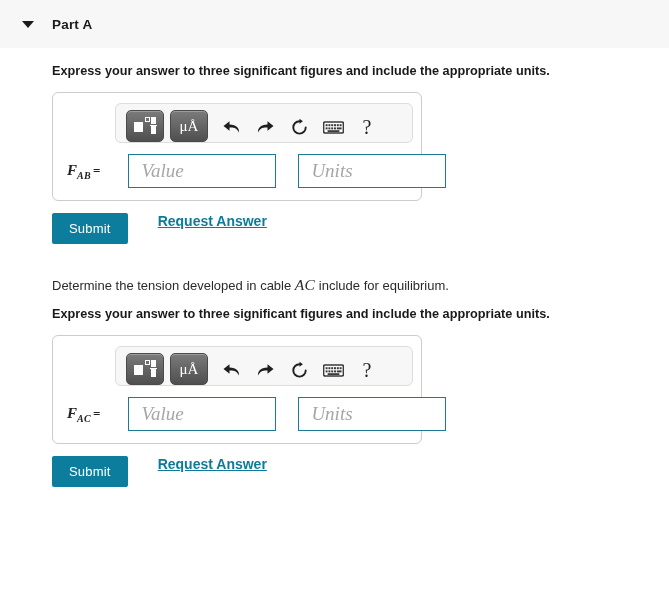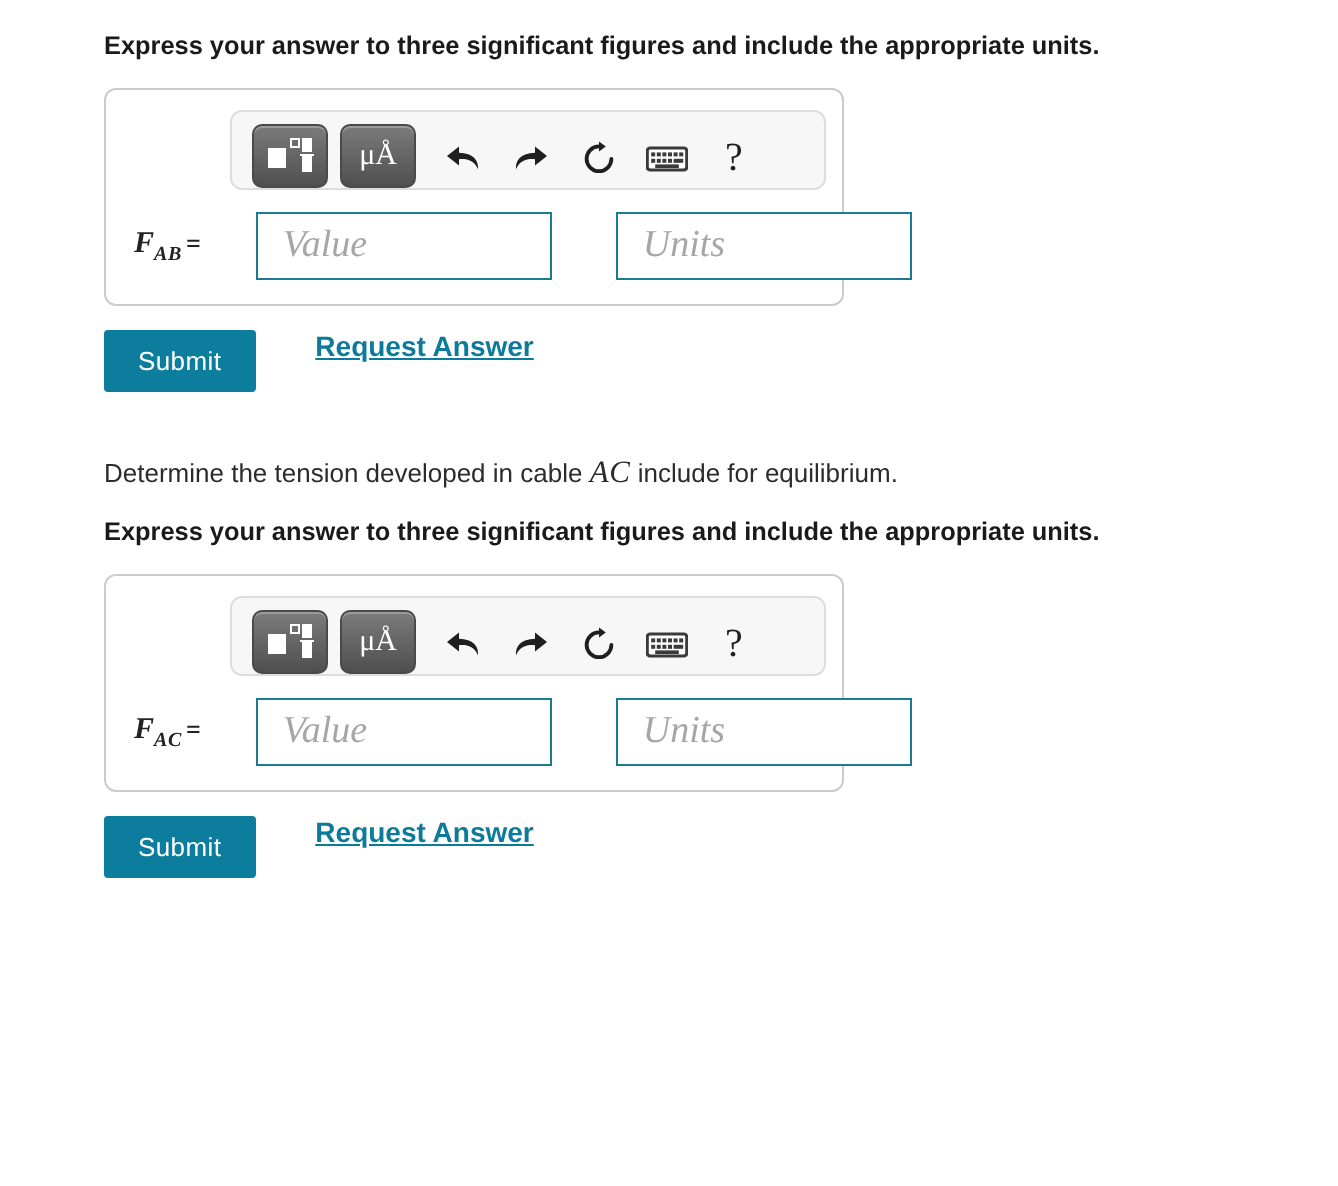--- a/index.html
+++ b/index.html
@@ -169,21 +169,21 @@
     color: #0f766e;
     padding-left: 12px;
     outline: none;
   }
   .ans-input::placeholder {
     color: #a6a6a6;
     font-style: italic;
     opacity: 1;
   }
   .input-value { width: 148px; }
-  .input-units { width: 148px; margin-left: 12px; }
+  .input-units { width: 148px; margin-left: 2px; }
 
   
   .submit-row {
     display: flex;
     margin-top: 12px;
   }
   .submit-button {
     background: #0d7d9d;
     color: #ffffff;
     border: none;
@@ -203,20 +203,24 @@
     cursor: pointer;
   }
 
   .gap { height: 14px; }
 </style>
 </head>
 <body>
 
 <div class="part-block">
 
+  <div class="part-header">
+    <span class="disclosure-triangle"></span>
+    <span class="part-title">Part A</span>
+  </div>
 
   <div class="part-body">
 
 
     <p class="instruction">Express your answer to three significant figures and include the appropriate units.</p>
 
     <div class="answer-box">
 
       <div class="toolbar">
         <div class="tb-btn dark">

